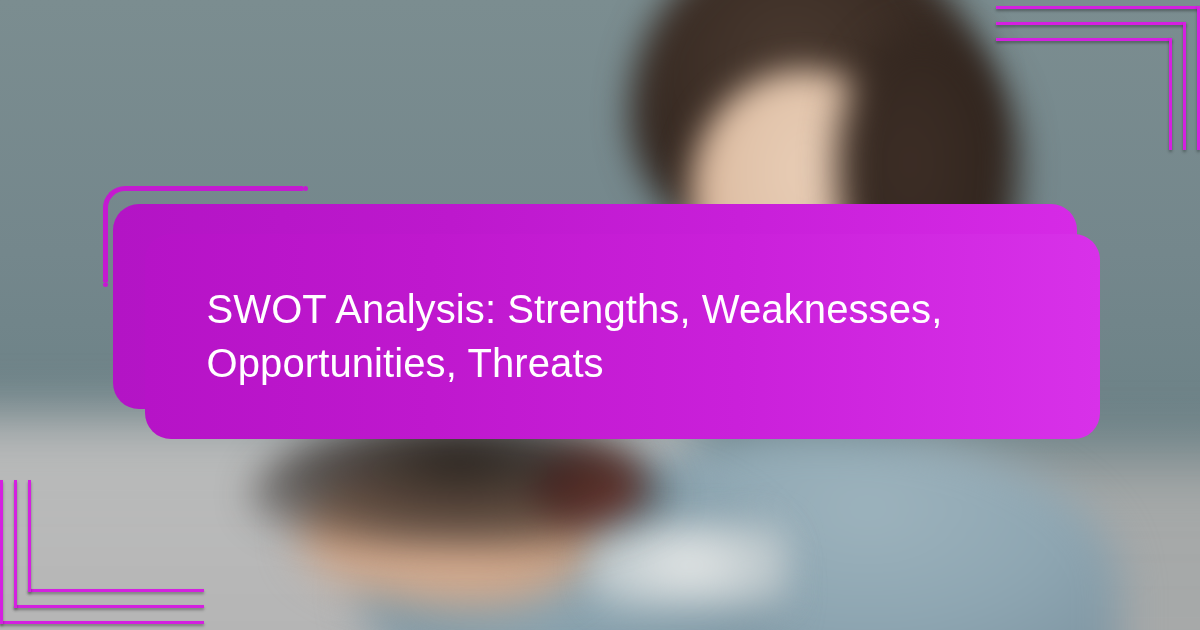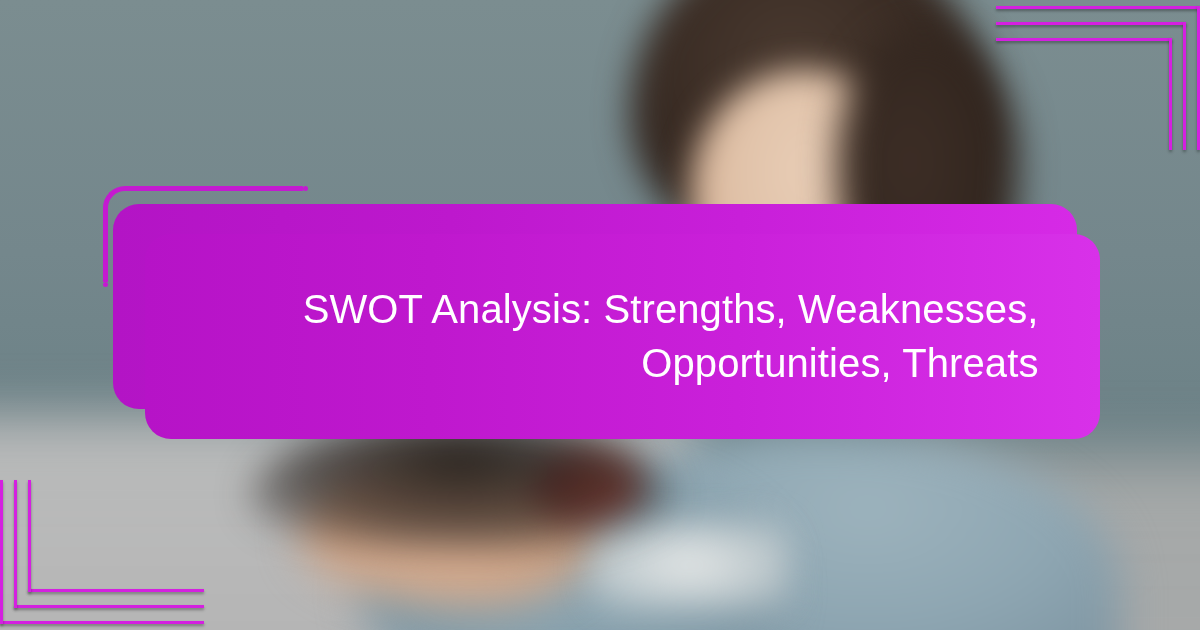--- a/index.html
+++ b/index.html
@@ -209,21 +209,21 @@
     background: linear-gradient(90deg, #b613c7 0%, #bf18ce 30%, #ca20da 62%, #d831e9 100%);
     display: flex;
     align-items: center;
     justify-content: center;
   }
   .card-title {
     width: 880px;
     margin: 12px;
     padding: 0 24px;
     box-sizing: border-box;
-    text-align: right;
+    text-align: left;
     color: #ffffff;
     font-size: 40px;
     line-height: 1.33;
     font-weight: 400;
     letter-spacing: 0.1px;
     word-wrap: break-word;
   }
 </style>
 </head>
 <body>

